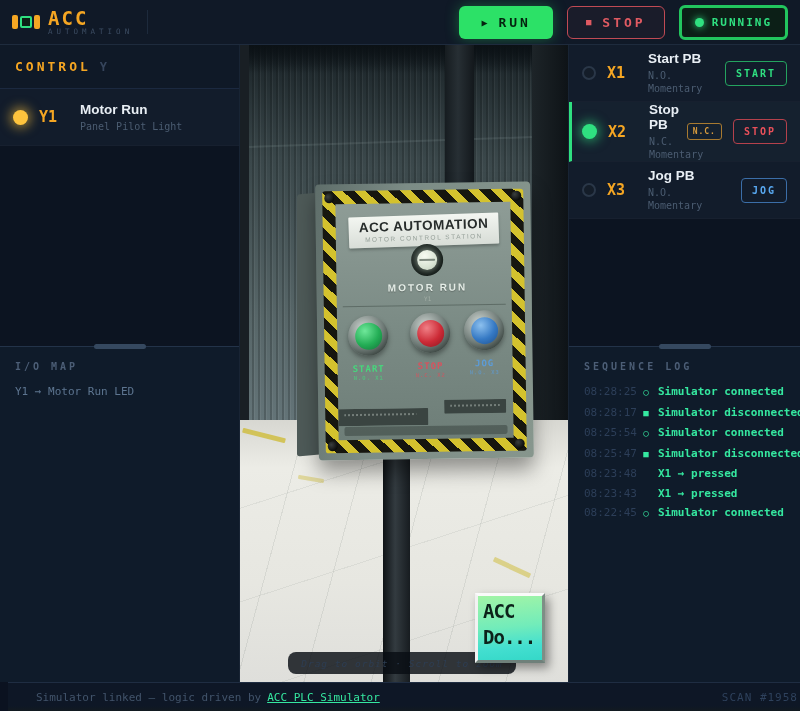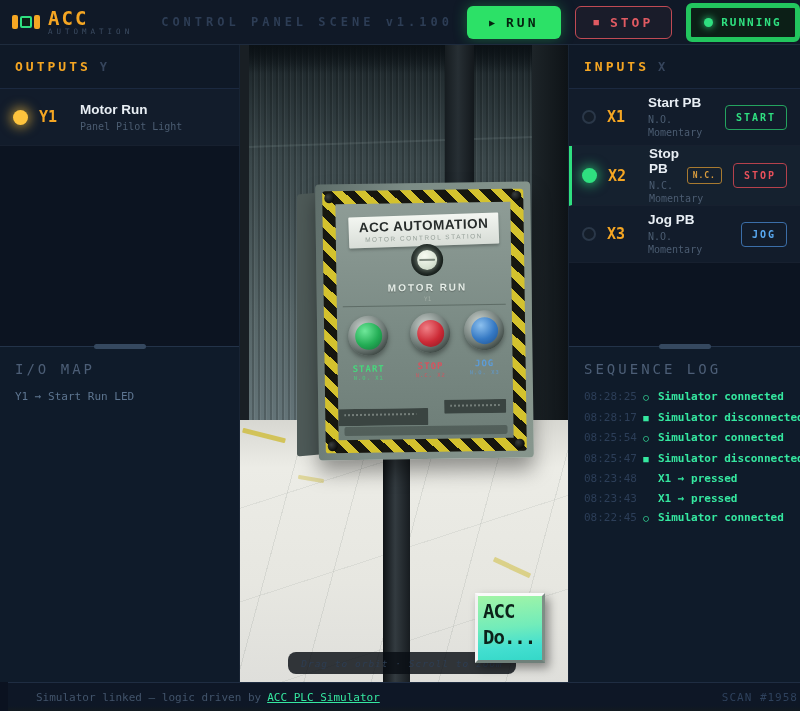--- a/index.html
+++ b/index.html
@@ -34,21 +34,21 @@
   .btn-stop {
     display:flex; align-items:center; gap:8px; background:rgba(224,90,98,.05); color:#e05a62;
     border:1px solid #c04a54; border-radius:6px; padding:8px 18px; font-family:inherit;
     font-size:13px; font-weight:bold; letter-spacing:3px; cursor:pointer;
   }
   .btn-stop .glyph { font-size:9px; }
   .badge {
     display:flex; align-items:center; gap:8px; border-radius:6px; padding:8px 13px;
     font-size:11px; font-weight:bold; letter-spacing:2px; white-space:nowrap;
   }
-  .badge-running { border:5px solid #22c55e; background:#0c1f17; color:#2fe080; }
+  .badge-running { border:3px solid #22c55e; background:#0c1f17; color:#2fe080; }
   .dot { width:9px; height:9px; border-radius:50%; }
   .dot-green { background:#2fe080; box-shadow:0 0 7px 1px rgba(47,224,128,.7); }
 
   
   .main { position:absolute; top:45px; bottom:29px; left:0; right:0; display:flex; }
   .side-panel { position:relative; background:#0c1421; }
   .panel-left { width:240px; border-right:1px solid #182434; }
   .panel-right { width:232px; border-left:1px solid #182434; }
   .panel-header {
     height:44px; display:flex; align-items:center; gap:9px; padding:0 15px;
@@ -83,21 +83,21 @@
   }
 
   .lower-section {
     position:absolute; top:301px; left:0; right:0; bottom:0;
     background:#0f1b2a; border-top:1px solid #233349; padding:14px 15px;
   }
   .drag-handle {
     position:absolute; top:-3px; left:50%; transform:translateX(-50%);
     width:52px; height:5px; border-radius:3px; background:#35485f; cursor:row-resize;
   }
-  .subhdr { font-size:14px; font-weight:normal; letter-spacing:3px; color:#4c5e76; }
+  .subhdr { font-size:10px; font-weight:bold; letter-spacing:3px; color:#4c5e76; }
   .io-map-line { margin-top:13px; font-size:11px; color:#5d7590; }
 
   .log-list { margin-top:10px; }
   .log-entry { display:flex; align-items:baseline; gap:7px; line-height:19.5px; white-space:nowrap; }
   .log-time { font-size:11px; color:#2c3e58; width:50px; flex:0 0 auto; }
   .log-icon { font-size:9px; color:#35e8a0; width:10px; flex:0 0 auto; text-align:center; }
   .log-msg { font-size:11px; font-weight:bold; color:#35e8a0; }
 
   
   .scene { position:relative; flex:1 1 auto; overflow:hidden; background:#e6e6e0; cursor:grab; }
@@ -226,21 +226,20 @@
         <span class="logo-bar"></span>
           <span class="logo-core"></span>
           <span class="logo-bar"></span>
       </span>
       <span class="logo-text">
         <div class="logo-title">ACC</div>
         <div class="logo-sub">AUTOMATION</div>
       </span>
     </div>
     <div class="topbar-divider"></div>
-    <div class="scene-title">CONTROL PANEL SCENE v1.100</div>
     <div class="topbar-right">
       <button class="btn-run">
         <span class="glyph">▶</span>
         <span>RUN</span>
       </button>
       <button class="btn-stop">
         <span class="glyph">■</span>
         <span>STOP</span>
       </button>
       <div class="badge badge-running">
@@ -248,35 +247,35 @@
         <span>RUNNING</span>
       </div>
 
     </div>
   </header>
 
   <div class="main">
 
     <aside class="side-panel panel-left">
       <div class="panel-header">
-        <span class="panel-title">OUTPUTS</span>
+        <span class="panel-title">CONTROL</span>
         <span class="panel-title-suffix">Y</span>
       </div>
       <div class="io-row">
         <span class="led led-amber"></span>
         <span class="io-id">Y1</span>
         <div class="io-text">
           <div class="io-name">Motor Run</div>
           <div class="io-desc">Panel Pilot Light</div>
         </div>
       </div>
       <div class="lower-section">
         <div class="drag-handle"></div>
         <div class="subhdr">I/O MAP</div>
-        <div class="io-map-line">Y1 → Start Run LED</div>
+        <div class="io-map-line">Y1 → Motor Run LED</div>
       </div>
     </aside>
 
     <section class="scene">
       <div class="wall"></div>
       <div class="wall-top"></div>
       <div class="wall-seam"></div>
       <div class="pillar pillar-left"></div>
       <div class="pillar pillar-mid"></div>
       <div class="pillar pillar-right"></div>
@@ -337,24 +336,20 @@
       <div class="hint-pill">
         <span>Drag to orbit · Scroll to zoom</span>
       </div>
       <div class="sticker">
         <div class="sticker-line">ACC</div>
         <div class="sticker-line">Do...</div>
       </div>
     </section>
 
     <aside class="side-panel panel-right">
-      <div class="panel-header">
-        <span class="panel-title">INPUTS</span>
-        <span class="panel-title-suffix">X</span>
-      </div>
 
       <div class="io-row">
         <span class="led led-off"></span>
         <span class="io-id">X1</span>
         <div class="io-text">
           <div class="io-name">Start PB</div>
           <div class="io-desc">N.O. Momentary</div>
         </div>
         <button class="chip chip-start">START</button>
       </div>

